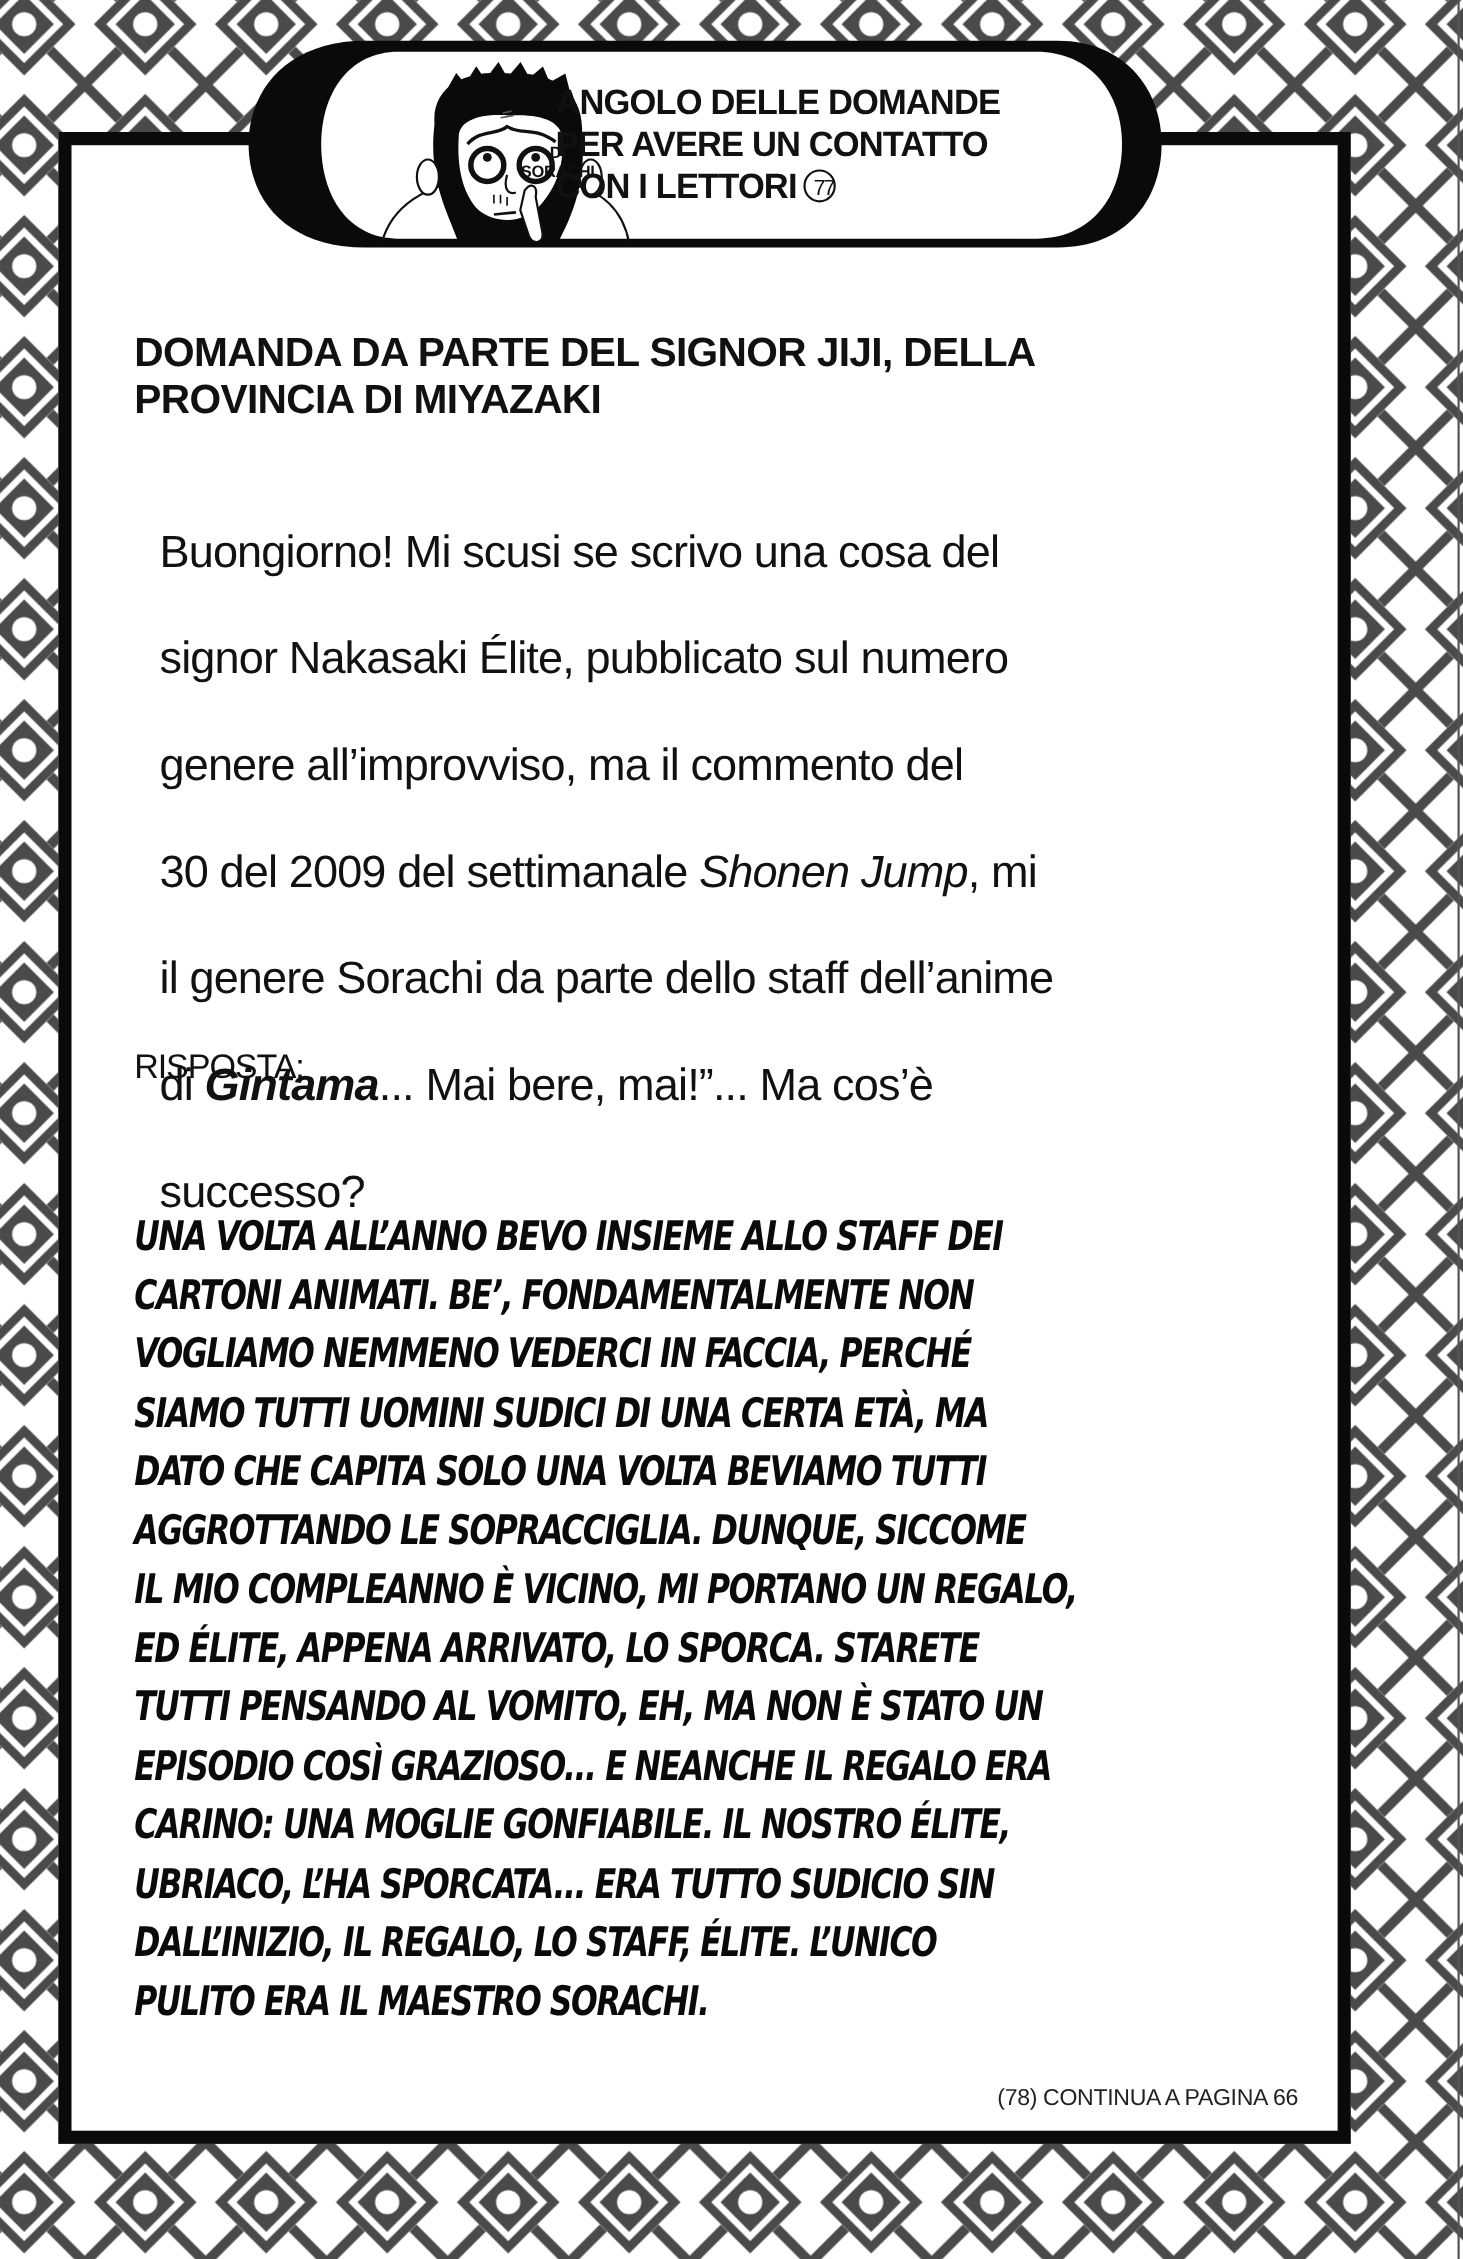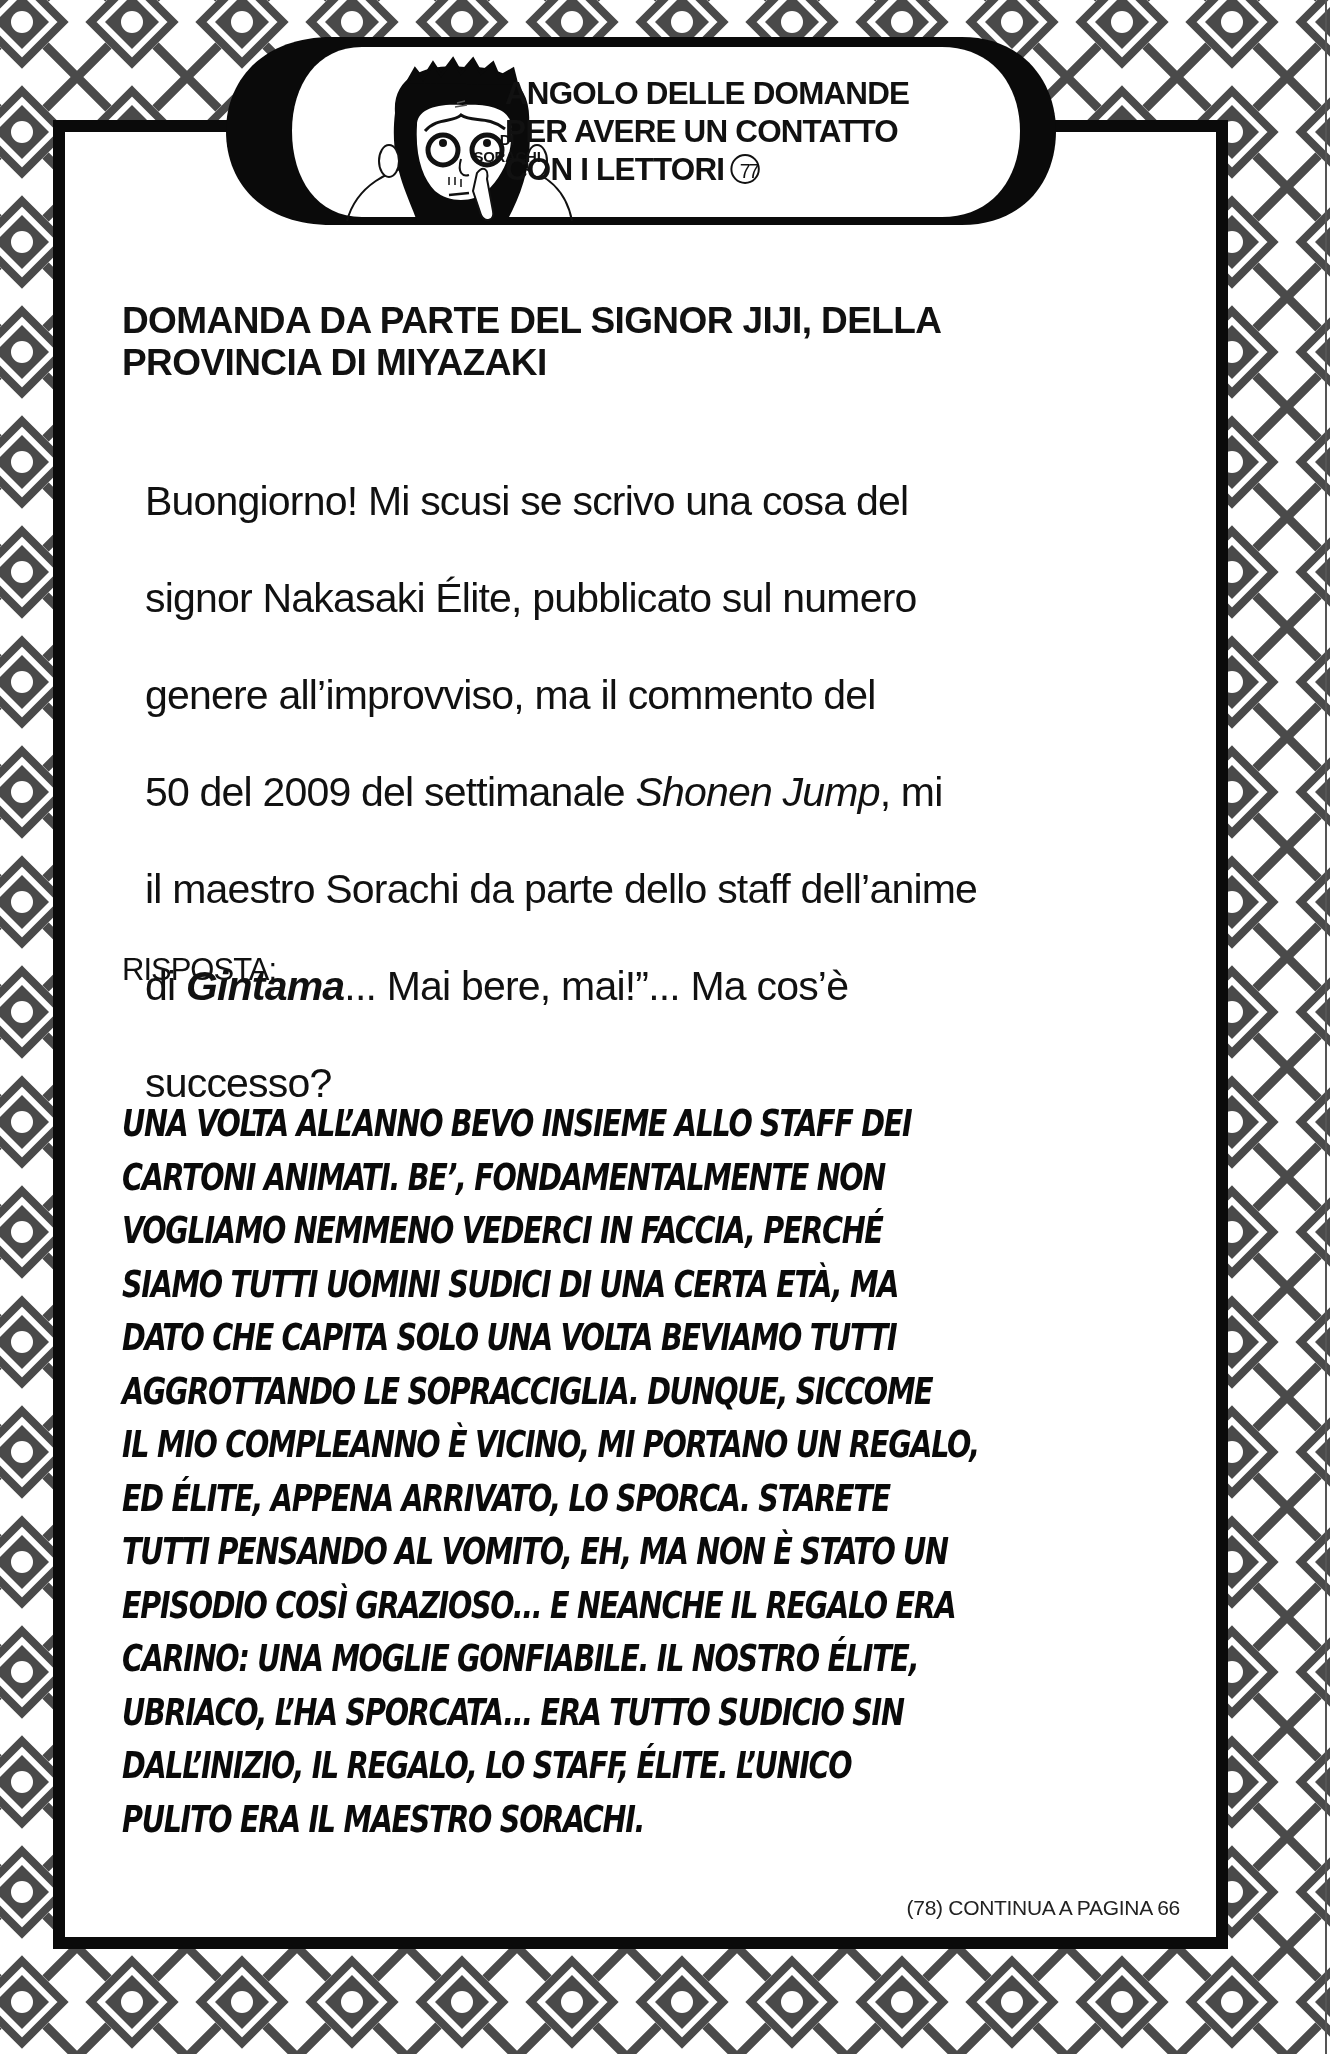--- a/index.html
+++ b/index.html
@@ -142,22 +142,22 @@
 
 <div class="q-head">
   <div>DOMANDA DA PARTE DEL SIGNOR JIJI, DELLA</div>
   <div>PROVINCIA DI MIYAZAKI</div>
 </div>
 
 <div class="q-body">
   <span class="line">Buongiorno! Mi scusi se scrivo una cosa del</span>
   <span class="line">signor Nakasaki Élite, pubblicato sul numero</span>
   <span class="line">genere all’improvviso, ma il commento del</span>
-  <span class="line"><span>50 del 2009 del settimanale </span><em>Shonen Jump</em><span>, mi</span></span>
-  <span class="line">il maestro Sorachi da parte dello staff dell’anime</span>
+  <span class="line"><span>30 del 2009 del settimanale </span><em>Shonen Jump</em><span>, mi</span></span>
+  <span class="line">il genere Sorachi da parte dello staff dell’anime</span>
   <span class="line"><span>di </span><b>Gintama</b><span>... Mai bere, mai!”... Ma cos’è</span></span>
   <span class="line">successo?</span>
 </div>
 
 <div class="r-label">RISPOSTA:</div>
 <div class="answer">
   <span class="line">UNA VOLTA ALL’ANNO BEVO INSIEME ALLO STAFF DEI</span>
   <span class="line">CARTONI ANIMATI. BE’, FONDAMENTALMENTE NON</span>
   <span class="line">VOGLIAMO NEMMENO VEDERCI IN FACCIA, PERCHÉ</span>
   <span class="line">SIAMO TUTTI UOMINI SUDICI DI UNA CERTA ETÀ, MA</span>

